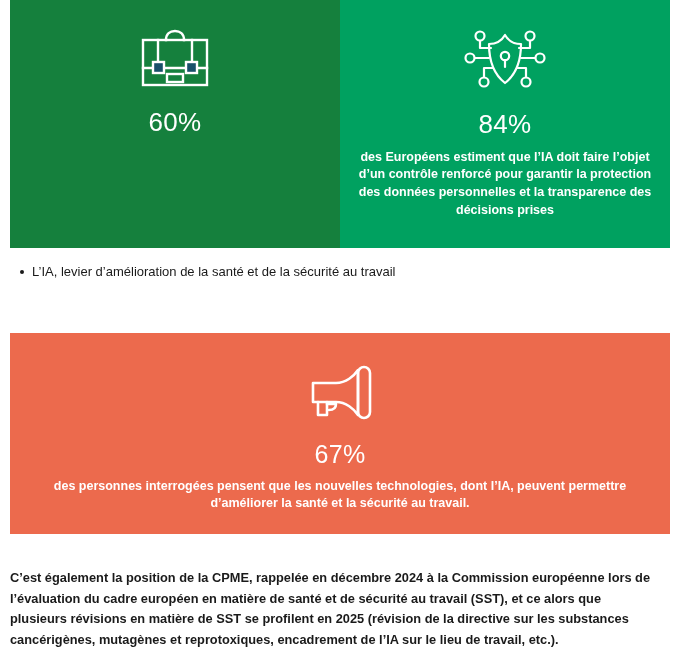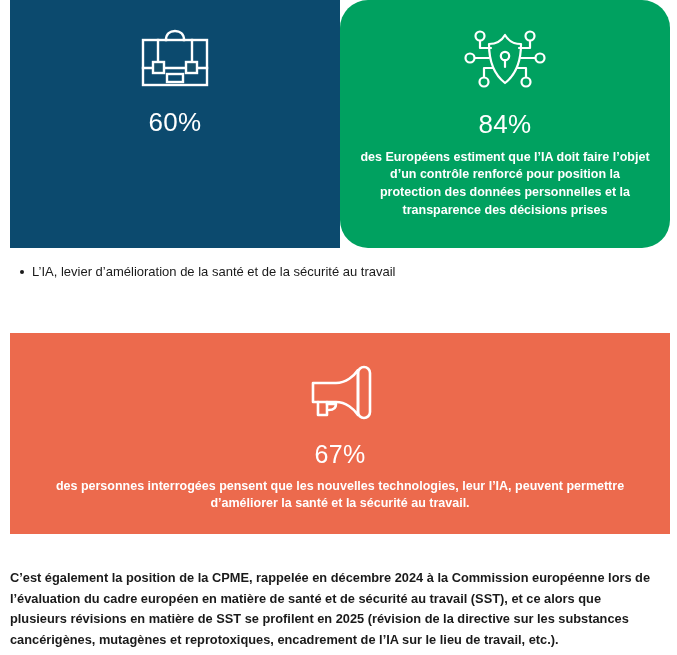--- a/index.html
+++ b/index.html
@@ -35,22 +35,22 @@
   .stat-panel {
     position: relative;
     flex: 1 1 0;
     display: flex;
     flex-direction: column;
     align-items: center;
     box-sizing: border-box;
     padding: 26px 18px 10px 18px;
   }
 
-  .panel-teal { background: #0c4a6e; }
-  .panel-green { background: #00a160; border-radius: 28px; }
+  .panel-teal { background: #15803d; }
+  .panel-green { background: #00a160; }
 
   .panel-orange {
     position: absolute;
     left: 10px;
     top: 333px;
     width: 660px;
     height: 201px;
     background: #ec6a4d;
     box-sizing: border-box;
     display: flex;
@@ -185,21 +185,21 @@
           <line x1="71" y1="32" x2="57" y2="32"></line>
 
           <circle cx="20" cy="56" r="4.5"></circle>
           <polyline points="20,51 20,42 29,42"></polyline>
 
           <circle cx="62" cy="56" r="4.5"></circle>
           <polyline points="62,51 62,42 53,42"></polyline>
         </svg>
       </span>
       <div class="stat-value">84%</div>
-      <div class="stat-desc">des Européens estiment que l’IA doit faire l’objet d’un contrôle renforcé pour position la protection des données personnelles et la transparence des décisions prises</div>
+      <div class="stat-desc">des Européens estiment que l’IA doit faire l’objet d’un contrôle renforcé pour garantir la protection des données personnelles et la transparence des décisions prises</div>
     </div>
   </div>
 
   <ul class="bullet-list">
     <li class="bullet-item">
       <span class="bullet-dot"></span>
       <span>L’IA, levier d’amélioration de la santé et de la sécurité au travail</span>
     </li>
   </ul>
 
@@ -210,18 +210,18 @@
         <path d="M7 20 L7 39 L30 39 C40 39, 48 46, 52 52 L52 7 C48 13, 40 20, 30 20 Z"></path>
 
         <rect x="52" y="4" width="12" height="51" rx="6"></rect>
 
         <path d="M12 39 L12 52 L21 52 L21 39"></path>
 
         <path d="M21 41 L30 41 C30 45, 27 47, 23 47"></path>
       </svg>
     </span>
     <div class="stat-value">67%</div>
-    <div class="stat-desc">des personnes interrogées pensent que les nouvelles technologies, leur l’IA, peuvent permettre d’améliorer la santé et la sécurité au travail.</div>
+    <div class="stat-desc">des personnes interrogées pensent que les nouvelles technologies, dont l’IA, peuvent permettre d’améliorer la santé et la sécurité au travail.</div>
   </div>
 
   <p class="body-paragraph">C’est également la position de la CPME, rappelée en décembre 2024 à la Commission européenne lors de l’évaluation du cadre européen en matière de santé et de sécurité au travail (SST), et ce alors que plusieurs révisions en matière de SST se profilent en 2025 (révision de la directive sur les substances cancérigènes, mutagènes et reprotoxiques, encadrement de l’IA sur le lieu de travail, etc.).</p>
 
 </div>
 
 </body></html>

